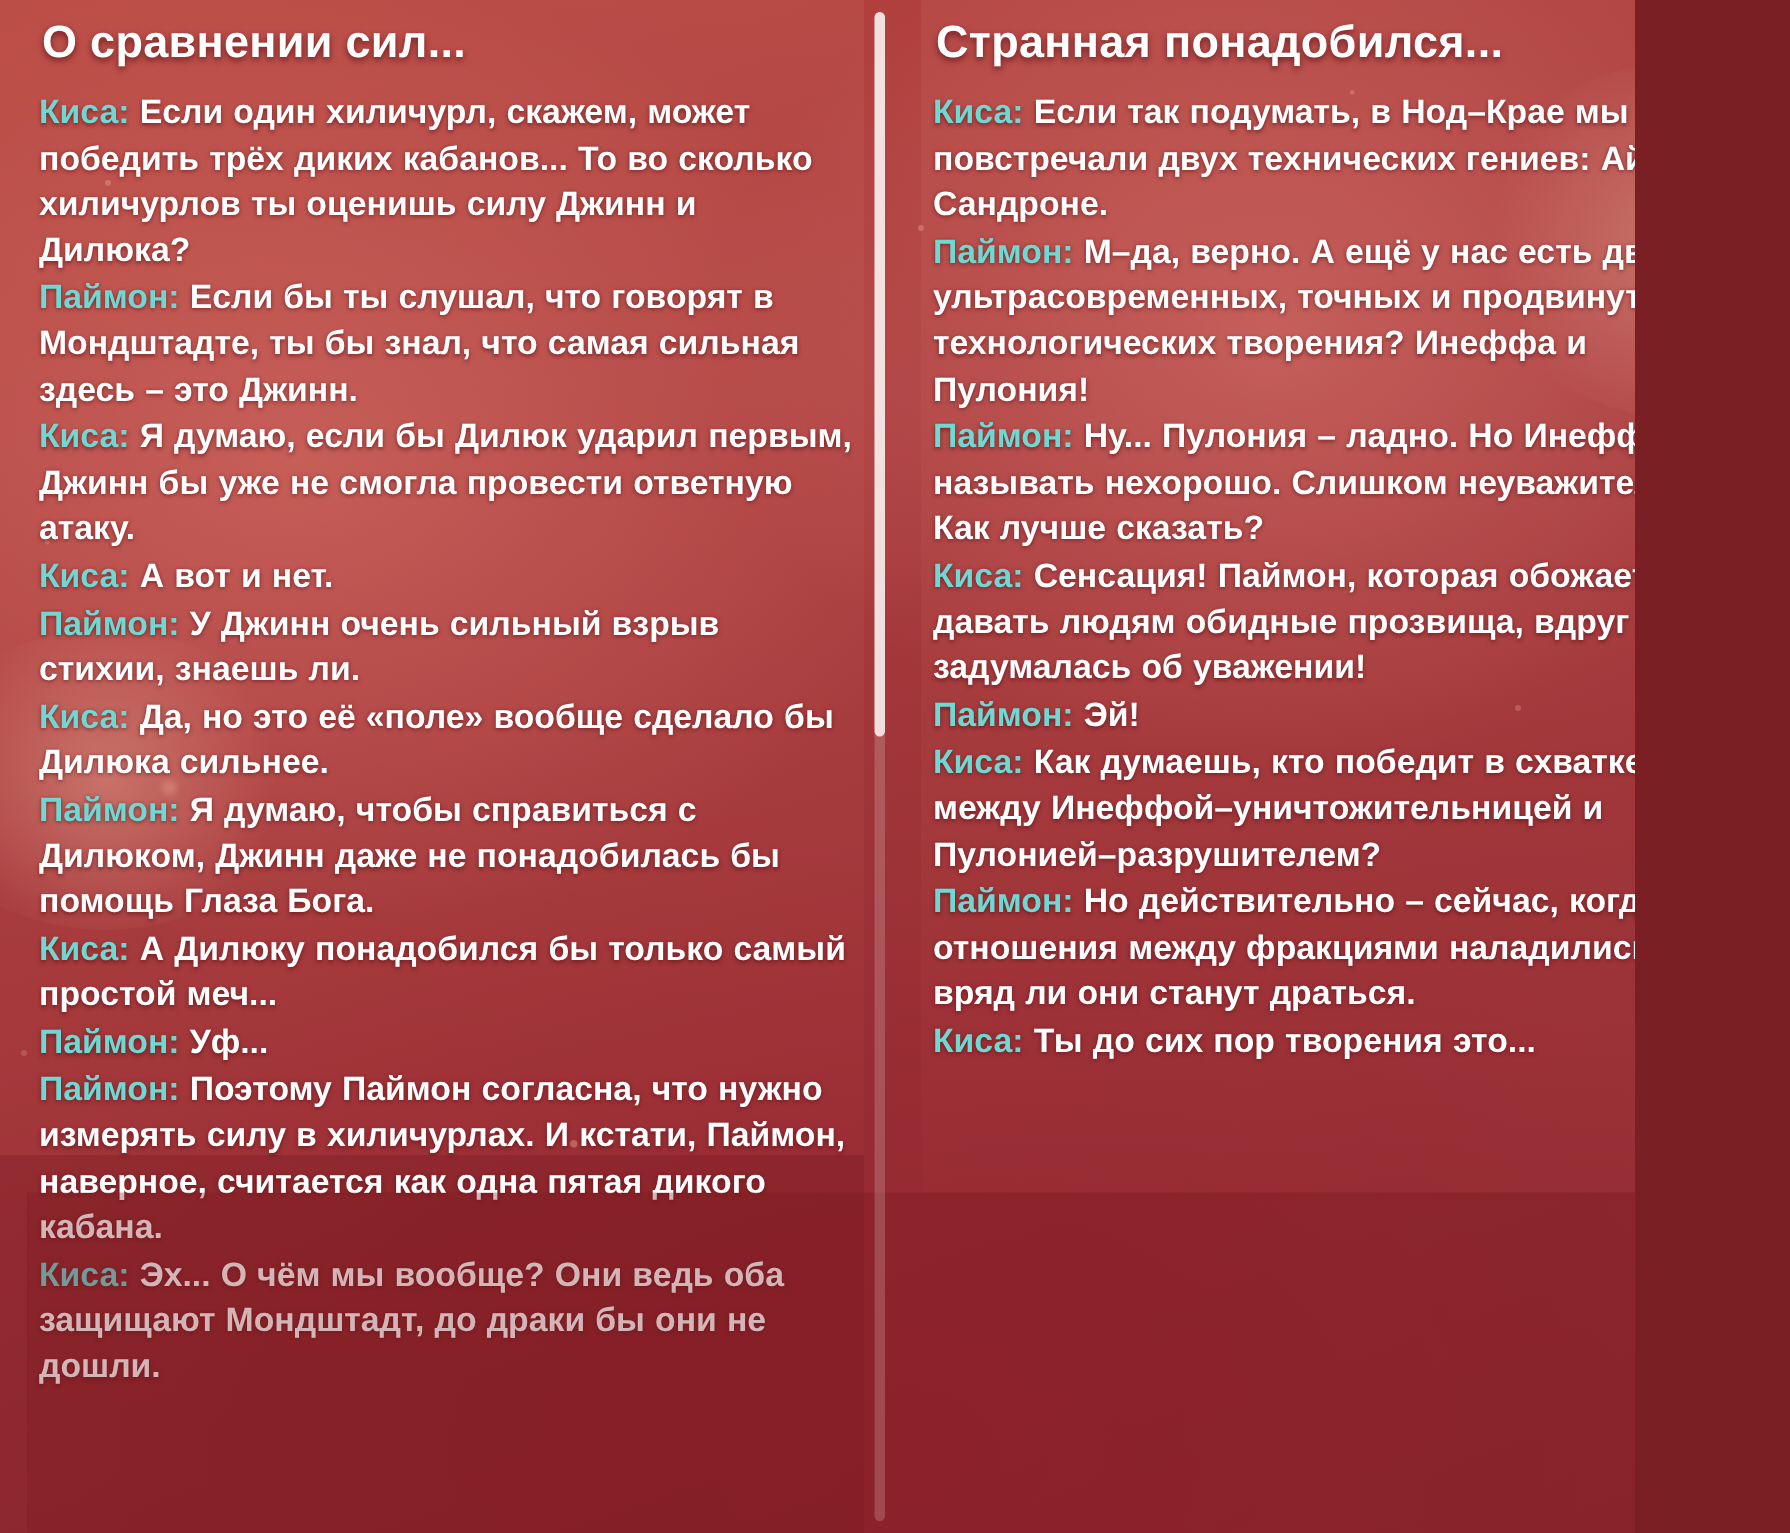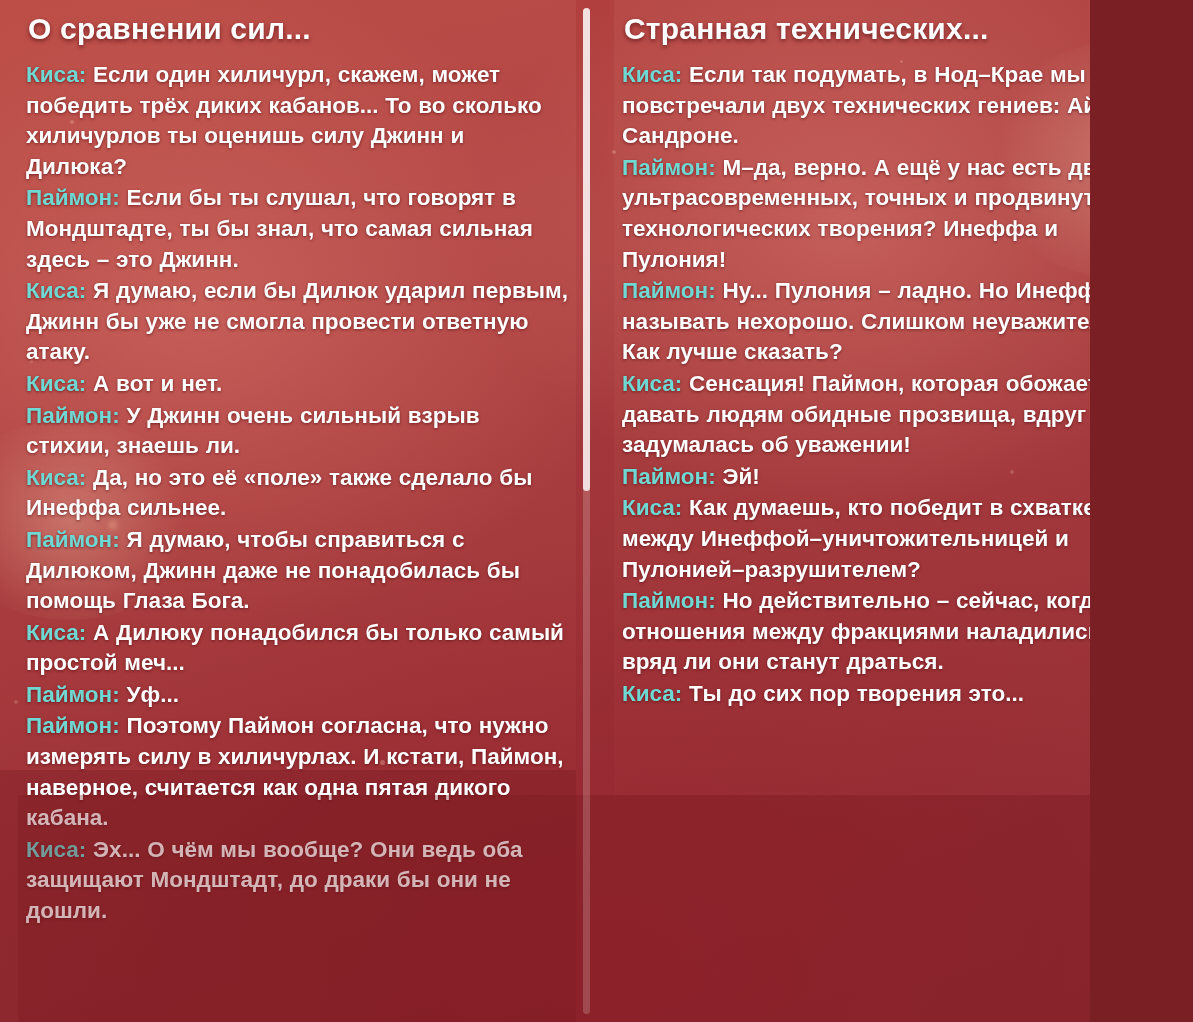--- a/index.html
+++ b/index.html
@@ -155,32 +155,32 @@
     <div class="col col-left">
       <div class="panel-tint-left"></div>
       <div class="dim-left"></div>
       <h1 class="title">О сравнении сил...</h1>
       <ul class="dialogue">
         <li class="line"><span class="speaker kisa">Киса:</span><span class="text"> Если один хиличурл, скажем, может победить трёх диких кабанов... То во сколько хиличурлов ты оценишь силу Джинн и Дилюка?</span></li>
         <li class="line"><span class="speaker paimon">Паймон:</span><span class="text"> Если бы ты слушал, что говорят в Мондштадте, ты бы знал, что самая сильная здесь – это Джинн.</span></li>
         <li class="line"><span class="speaker kisa">Киса:</span><span class="text"> Я думаю, если бы Дилюк ударил первым, Джинн бы уже не смогла провести ответную атаку.</span></li>
         <li class="line"><span class="speaker kisa">Киса:</span><span class="text"> А вот и нет.</span></li>
         <li class="line"><span class="speaker paimon">Паймон:</span><span class="text"> У Джинн очень сильный взрыв стихии, знаешь ли.</span></li>
-        <li class="line"><span class="speaker kisa">Киса:</span><span class="text"> Да, но это её «поле» также сделало бы Инеффа сильнее.</span></li>
+        <li class="line"><span class="speaker kisa">Киса:</span><span class="text"> Да, но это её «поле» вообще сделало бы Дилюка сильнее.</span></li>
         <li class="line"><span class="speaker paimon">Паймон:</span><span class="text"> Я думаю, чтобы справиться с Дилюком, Джинн даже не понадобилась бы помощь Глаза Бога.</span></li>
         <li class="line"><span class="speaker kisa">Киса:</span><span class="text"> А Дилюку понадобился бы только самый простой меч...</span></li>
         <li class="line"><span class="speaker paimon">Паймон:</span><span class="text"> Уф...</span></li>
         <li class="line"><span class="speaker paimon">Паймон:</span><span class="text"> Поэтому Паймон согласна, что нужно измерять силу в хиличурлах. И кстати, Паймон, наверное, считается как одна пятая дикого кабана.</span></li>
         <li class="line"><span class="speaker kisa">Киса:</span><span class="text"> Эх... О чём мы вообще? Они ведь оба защищают Мондштадт, до драки бы они не дошли.</span></li>
       </ul>
     </div>
 
     <div class="col col-right">
       <div class="panel-tint-right"></div>
-      <h1 class="title">Странная технических...</h1>
+      <h1 class="title">Странная понадобился...</h1>
       <ul class="dialogue">
         <li class="line"><span class="speaker kisa">Киса:</span><span class="text"> Если так подумать, в Нод–Крае мы повстречали двух технических гениев: Айно и Сандроне.</span></li>
         <li class="line"><span class="speaker paimon">Паймон:</span><span class="text"> М–да, верно. А ещё у нас есть два ультрасовременных, точных и продвинутых... технологических творения? Инеффа и Пулония!</span></li>
         <li class="line"><span class="speaker paimon">Паймон:</span><span class="text"> Ну... Пулония – ладно. Но Инеффу так называть нехорошо. Слишком неуважительно. Как лучше сказать?</span></li>
         <li class="line"><span class="speaker kisa">Киса:</span><span class="text"> Сенсация! Паймон, которая обожает давать людям обидные прозвища, вдруг задумалась об уважении!</span></li>
         <li class="line"><span class="speaker paimon">Паймон:</span><span class="text"> Эй!</span></li>
         <li class="line"><span class="speaker kisa">Киса:</span><span class="text"> Как думаешь, кто победит в схватке между Инеффой–уничтожительницей и Пулонией–разрушителем?</span></li>
         <li class="line"><span class="speaker paimon">Паймон:</span><span class="text"> Но действительно – сейчас, когда отношения между фракциями наладились, вряд ли они станут драться.</span></li>
         <li class="line"><span class="speaker kisa">Киса:</span><span class="text"> Ты до сих пор творения это...</span></li>
       </ul>

